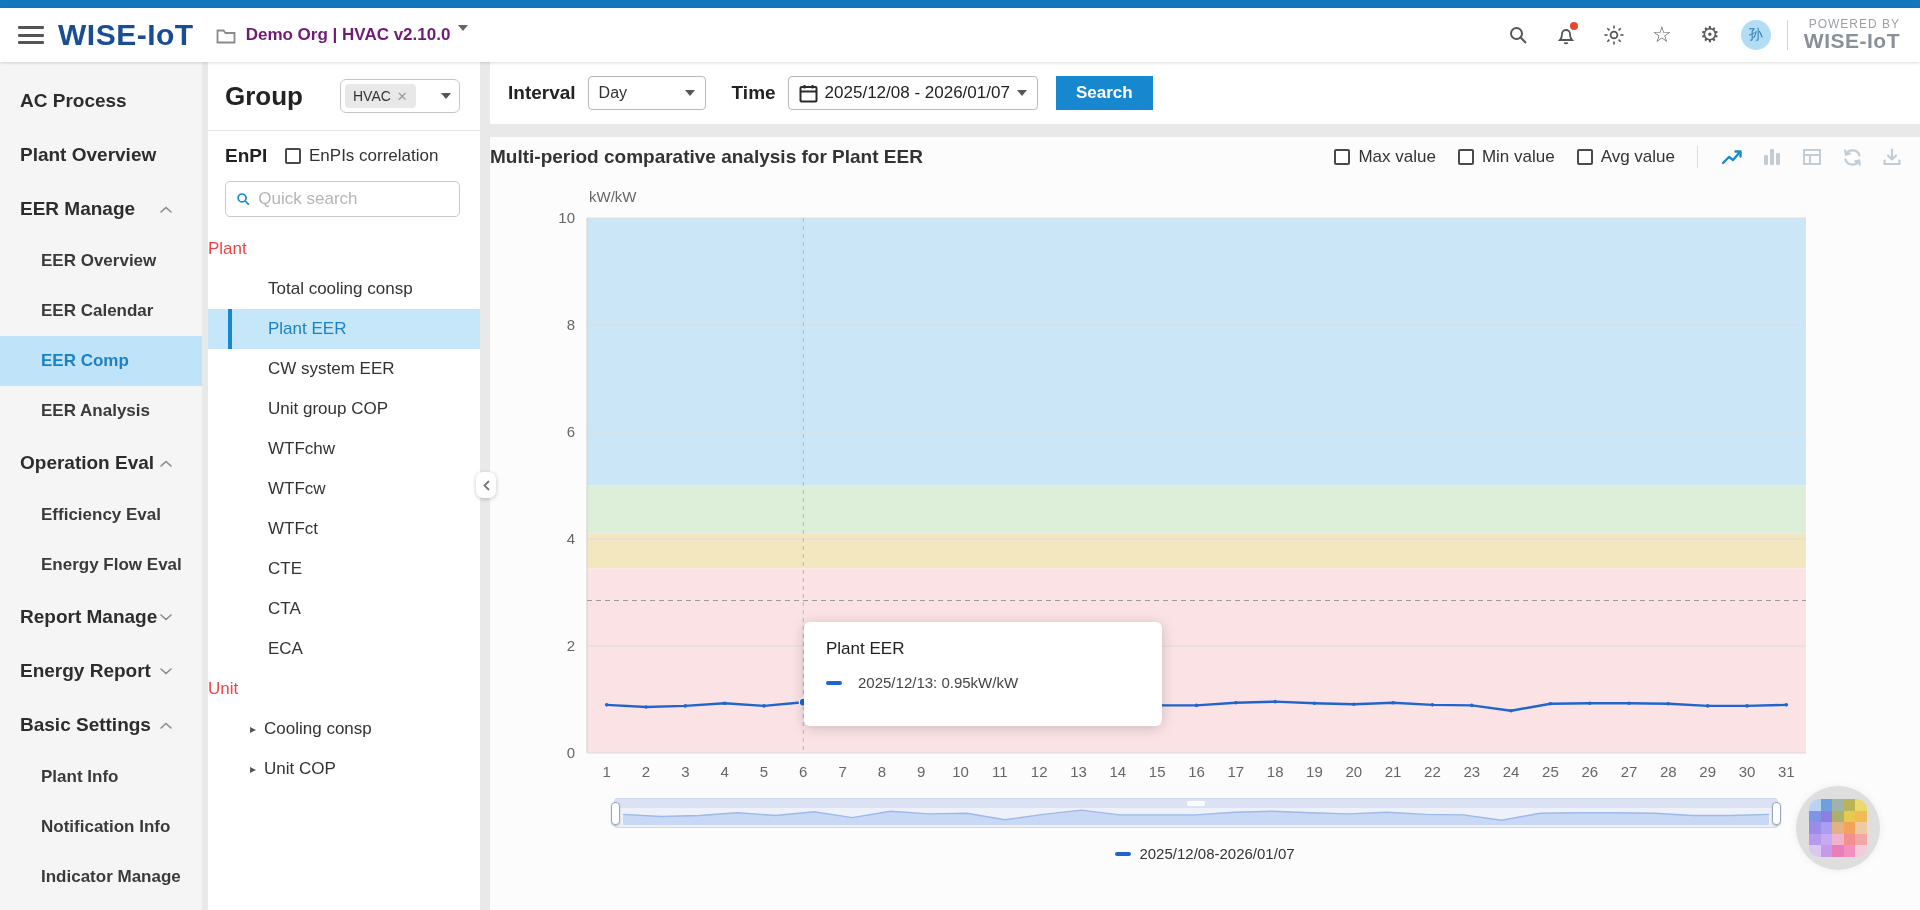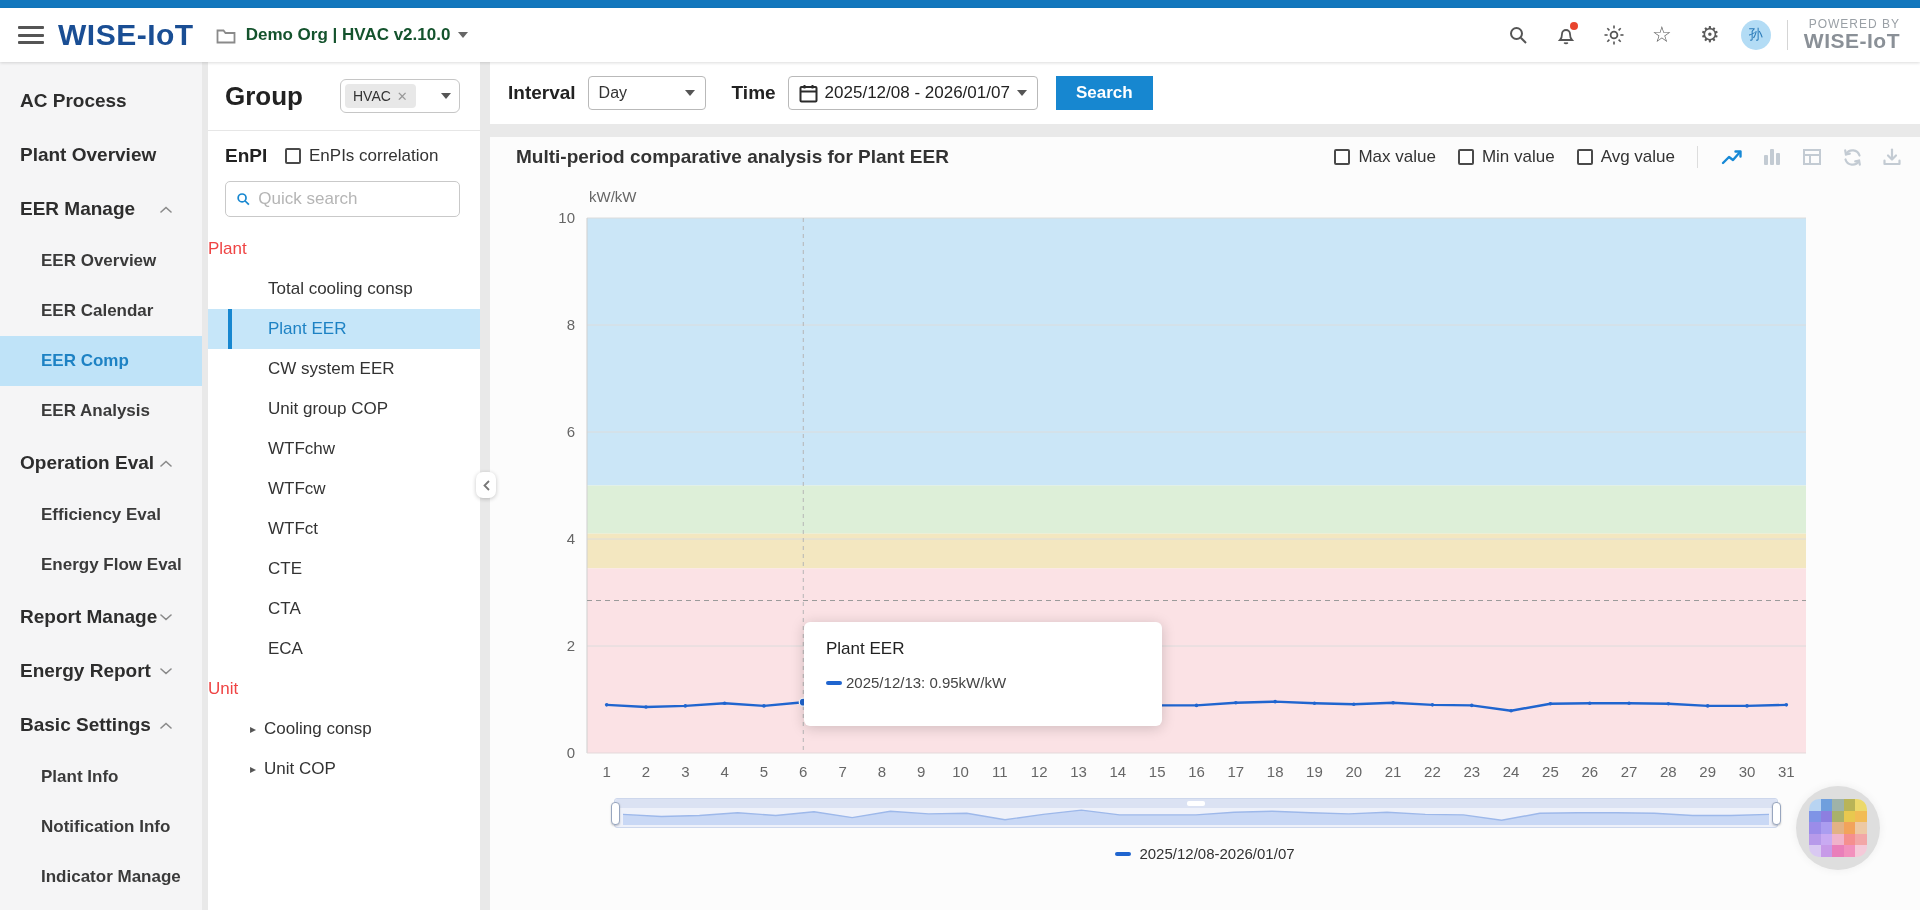--- a/index.html
+++ b/index.html
@@ -6,21 +6,21 @@
   html, body { width: 1920px; height: 910px; overflow: hidden; }
   body { font-family: "Liberation Sans", "DejaVu Sans", sans-serif; background: #e9e9e9; color: #333; }
 
   
   .topstrip { height: 8px; background: #1277bd; }
   .header { height: 54px; background: #fff; display: flex; align-items: center; padding: 0 20px 0 18px; box-shadow: 0 1px 3px rgba(0,0,0,.14); position: relative; z-index: 30; }
   .hamburger { width: 26px; height: 18px; display: flex; flex-direction: column; justify-content: space-between; cursor: pointer; margin-right: 14px; }
   .hamburger span { height: 3px; background: #555; border-radius: 1px; }
   .logo { font-size: 30px; font-weight: 700; color: #1a4e94; letter-spacing: .5px; margin-right: 22px; font-stretch: condensed; }
   .folder-ic { margin-right: 10px; display: flex; }
-  .org { display: flex; align-items: center; gap: 8px; font-size: 17px; font-weight: 700; color: #14532d; cursor: pointer; }
+  .org { display: flex; align-items: flex-start; gap: 8px; font-size: 17px; font-weight: 700; color: #701a75; cursor: pointer; }
   .hdr-spacer { flex: 1; }
   .hdr-icons { display: flex; align-items: center; gap: 22px; margin-right: 18px; }
   .hicon { position: relative; display: flex; align-items: center; justify-content: center; width: 26px; height: 26px; cursor: pointer; color: #5a5a5a; }
   .hicon .glyph { font-size: 22px; line-height: 1; color: #5a5a5a; font-family: "DejaVu Sans", sans-serif; }
   .bell-dot { position: absolute; top: 0; right: 1px; width: 8px; height: 8px; border-radius: 50%; background: #e8442e; }
   .avatar { width: 30px; height: 30px; border-radius: 50%; background: #b3dcf5; color: #2b7bb9; font-size: 14px; display: flex; align-items: center; justify-content: center; cursor: pointer; margin-right: 16px; }
   .hdr-divider { width: 1px; height: 30px; background: #d5d5d5; margin-right: 16px; }
   .powered { text-align: right; line-height: 1.05; }
   .powered .l1 { font-size: 12px; color: #9aa0a6; letter-spacing: 1px; }
   .powered .l2 { font-size: 21px; font-weight: 700; color: #8a9097; letter-spacing: .5px; }
@@ -67,34 +67,34 @@
   .controls-bar { height: 62px; background: #fff; display: flex; align-items: center; padding-left: 18px; }
   .ctl-label { font-size: 19px; font-weight: 700; color: #222; margin-right: 12px; }
   .select { width: 118px; height: 34px; border: 1px solid #b9b9b9; border-radius: 4px; background: #fff; display: flex; align-items: center; justify-content: space-between; padding: 0 10px; font-size: 16px; color: #333; cursor: pointer; margin-right: 26px; }
   .select .caret, .date-input .caret { display: flex; color: #555; }
   .date-input { height: 34px; border: 1px solid #b9b9b9; border-radius: 4px; background: #fff; display: flex; align-items: center; gap: 7px; padding: 0 10px; font-size: 17px; color: #222; cursor: pointer; margin-right: 18px; }
   .search-btn { height: 34px; padding: 0 20px; background: #1787d0; border: none; border-radius: 0; color: #fff; font-size: 17px; font-weight: 700; cursor: pointer; font-family: inherit; }
   .main-gap { height: 13px; background: #e9e9e9; }
 
   
   .chart-card { flex: 1; background: #fcfcfc; position: relative; overflow: hidden; }
-  .chart-title { position: absolute; left: 26px; top: 9px; font-size: 19px; font-weight: 700; color: #333; }
+  .chart-title { position: absolute; left: 0; top: 9px; font-size: 19px; font-weight: 700; color: #333; }
   .chart-controls { position: absolute; right: 16px; top: 8px; display: flex; align-items: center; gap: 22px; }
   .chart-controls .chk { font-size: 17px; }
   .cc-divider { width: 1px; height: 22px; background: #ddd; }
   .tool-icons { display: flex; align-items: center; gap: 16px; }
   .ticon { display: flex; align-items: center; justify-content: center; width: 24px; height: 24px; cursor: pointer; color: #c3cbd3; }
   .ticon.active { color: #1789d6; }
   .ylabel { position: absolute; left: 99px; top: 51px; font-size: 15px; color: #666; }
   #plot-svg { position: absolute; left: 0; top: 0; pointer-events: none; }
 
   
   .chart-tooltip { position: absolute; left: 314px; top: 485px; width: 358px; height: 104px; background: #fff; border-radius: 6px; box-shadow: 0 2px 14px rgba(0,0,0,.18); padding: 17px 22px; z-index: 10; }
   .chart-tooltip .tt-title { font-size: 17px; color: #222; margin-bottom: 15px; }
-  .tt-row { display: flex; align-items: center; gap: 4px; font-size: 15px; color: #444; }
+  .tt-row { display: flex; align-items: center; gap: 16px; font-size: 15px; color: #444; }
   .dash { width: 16px; height: 4px; border-radius: 2px; background: #2065cf; flex: none; }
 
   
   .slider { position: absolute; left: 124px; top: 661px; width: 1164px; height: 30px; background: #eef1fa; border: 1px solid #cdd7ec; border-radius: 3px; }
   .slider-topbar { position: absolute; left: 0; right: 0; top: 0; height: 9px; background: #dbe2f3; border-radius: 3px 3px 0 0; }
   .slider-grip { position: absolute; left: 50%; top: 2px; width: 18px; height: 5px; margin-left: -9px; background: #fff; border-radius: 2px; }
   .slider svg { position: absolute; left: 0; top: 0; }
   .sl-handle { position: absolute; top: 3px; width: 9px; height: 23px; background: #fff; border: 1px solid #98a6bf; border-radius: 4px; box-shadow: 0 1px 2px rgba(0,0,0,.2); cursor: ew-resize; z-index: 3; }
   .sl-handle.left { left: -4px; } .sl-handle.right { right: -4px; }
 

